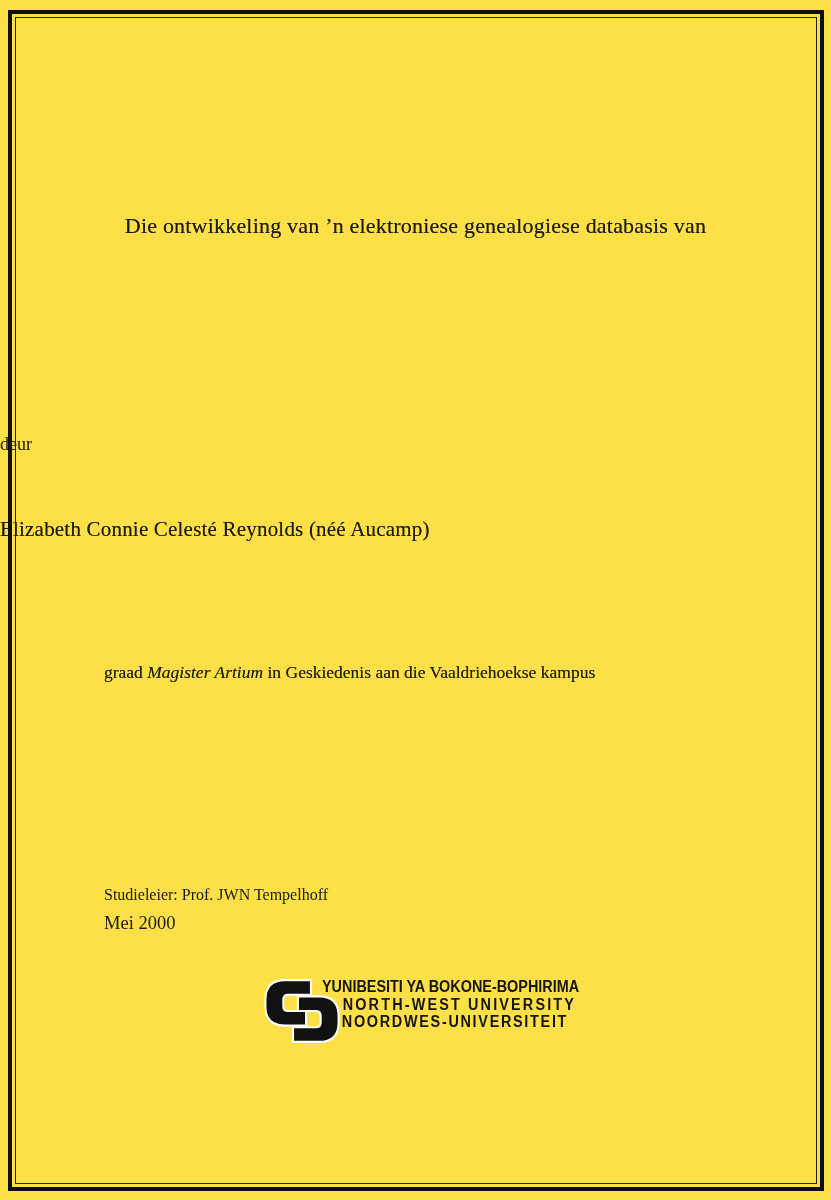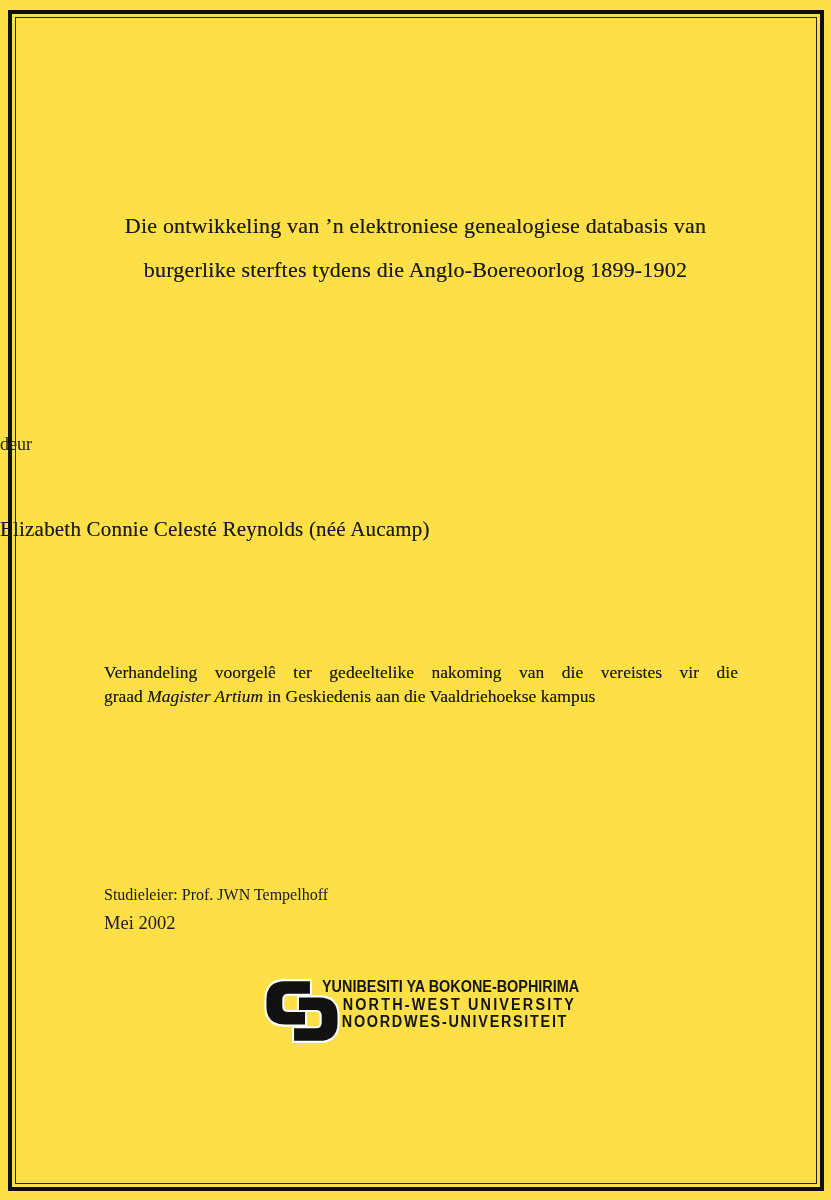--- a/index.html
+++ b/index.html
@@ -85,35 +85,33 @@
 </head>
 <body>
 
 <div class="page">
 
   <div class="frame-outer"></div>
   <div class="frame-inner"></div>
 
   <div class="title">
     <div>Die ontwikkeling van ’n elektroniese genealogiese databasis van</div>
-    <div>burgerlike sterftes tydens die Anglo-Boereoorlog 1899-1902</div>
   </div>
 
   <div class="byline">deur</div>
 
   <div class="author">Elizabeth Connie Celesté Reynolds (néé Aucamp)</div>
 
   <div class="statement">
-    <div class="st-line1">Verhandeling voorgelê ter gedeeltelike nakoming van die vereistes vir die</div>
     <div><span>graad </span><i>Magister Artium</i><span> in Geskiedenis aan die Vaaldriehoekse kampus</span></div>
   </div>
 
   <div class="supervisor">Studieleier: Prof. JWN Tempelhoff</div>
 
-  <div class="date">Mei 2002</div>
+  <div class="date">Mei 2000</div>
 
   <svg class="logo-mark" width="90" height="78" viewBox="0 0 110 96" xmlns="http://www.w3.org/2000/svg">
     <path d="M 66 10 H 34 Q 10 10 10 34 V 42 Q 10 66 34 66 H 60 V 48 H 38 Q 32 48 32 42 V 34 Q 32 28 38 28 H 66 Z" fill="#111" stroke="#fdfdfc" stroke-width="2.5"></path>
     <path d="M 44 86 H 76 Q 100 86 100 62 V 54 Q 100 30 76 30 H 50 V 48 H 72 Q 78 48 78 54 V 62 Q 78 68 72 68 H 44 Z" fill="#111" stroke="#fdfdfc" stroke-width="2.5"></path>
   </svg>
 
   <div class="logo-text">
     <div class="lt1">YUNIBESITI YA BOKONE-BOPHIRIMA</div>
     <div class="lt2">NORTH-WEST UNIVERSITY</div>
     <div class="lt3">NOORDWES-UNIVERSITEIT</div>

